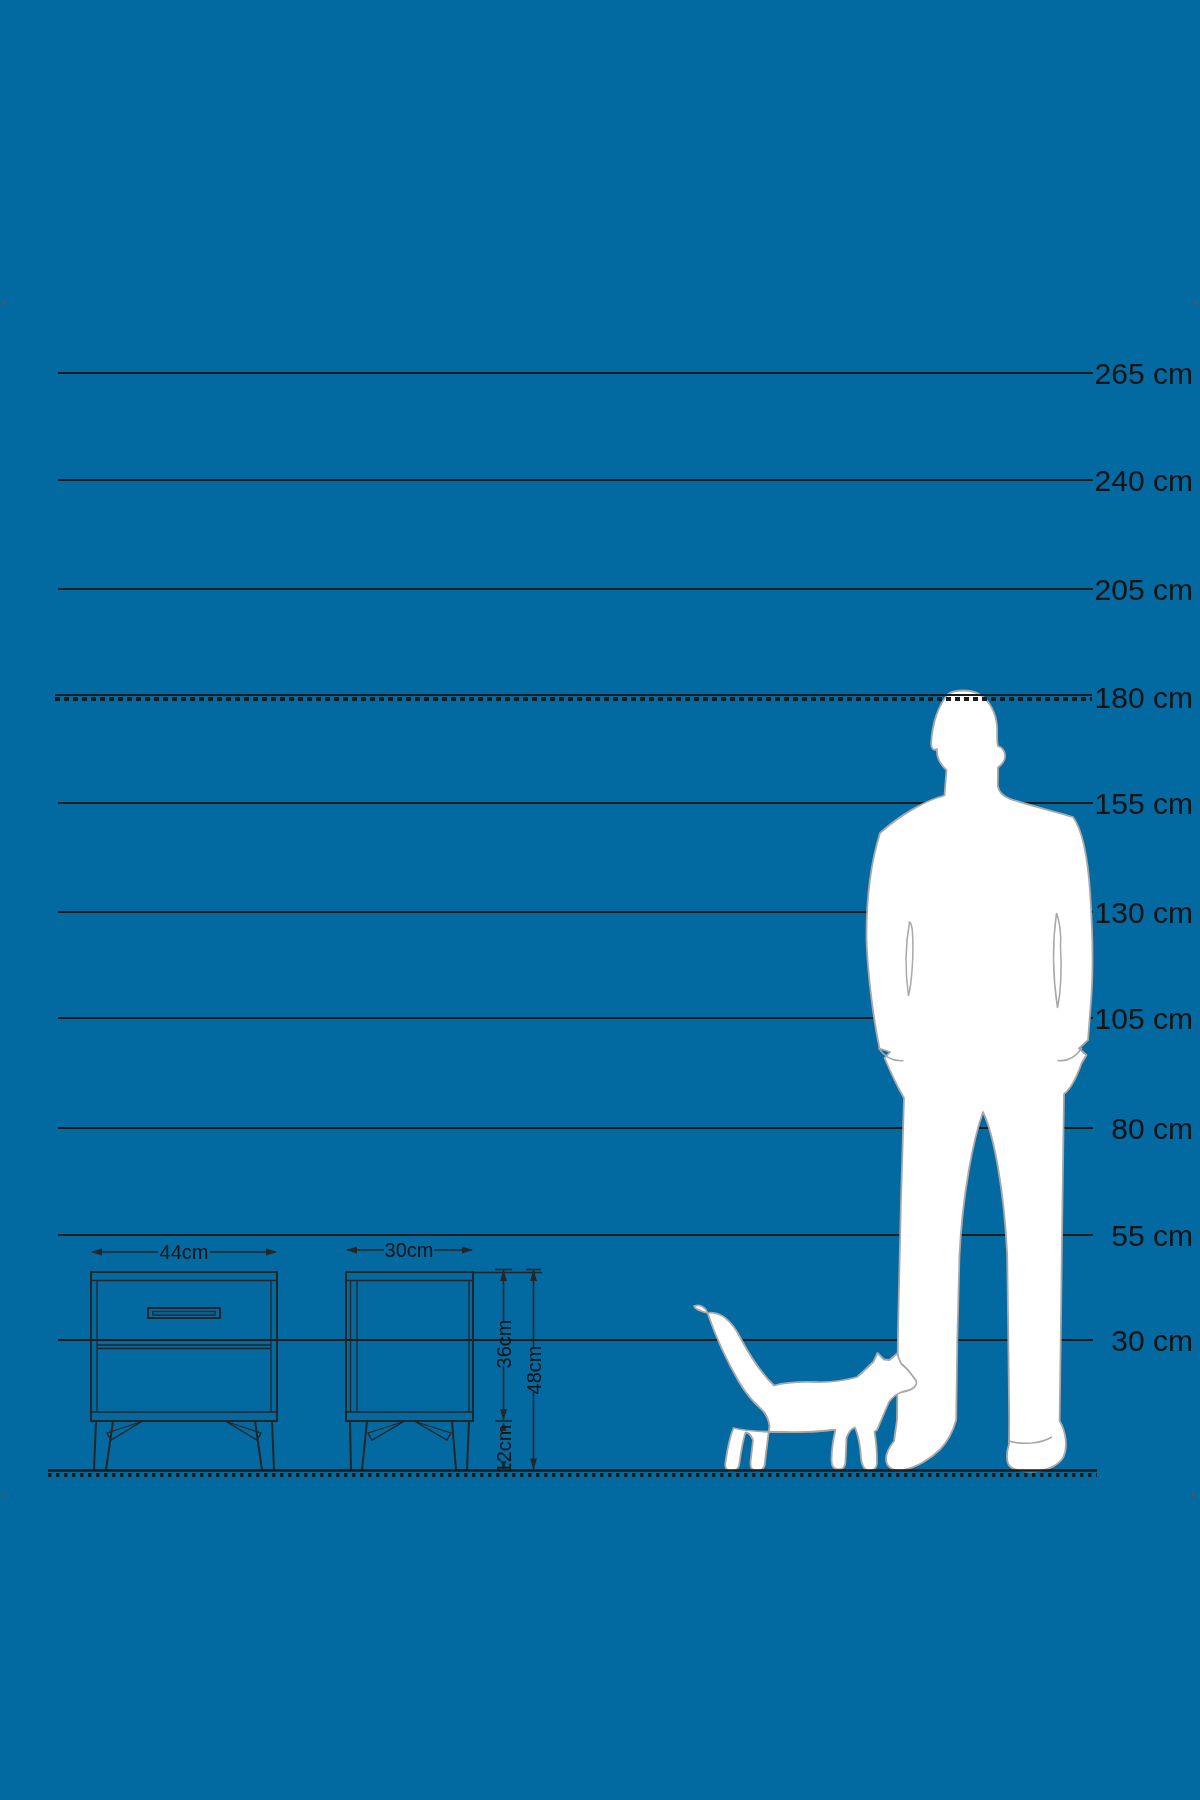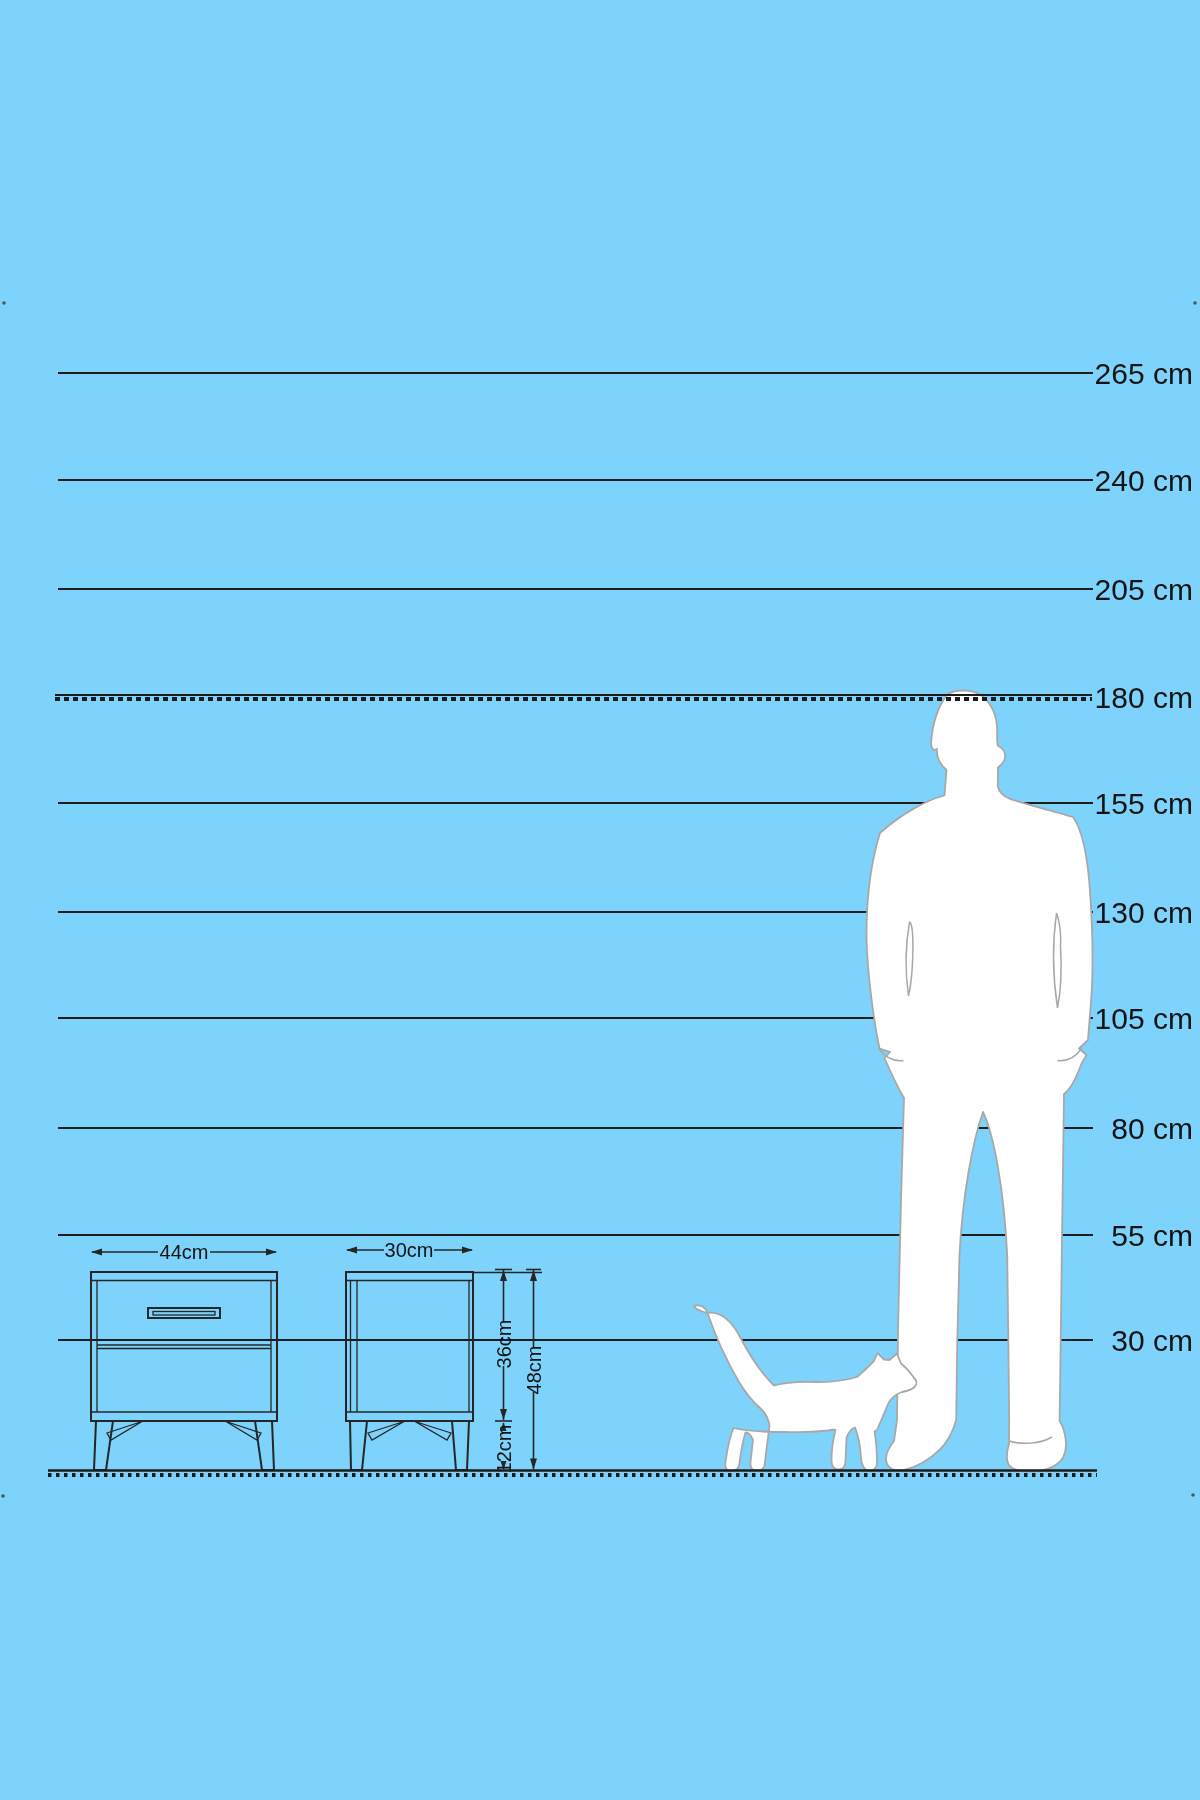--- a/index.html
+++ b/index.html
@@ -1,16 +1,16 @@
 <!DOCTYPE html>
 <html style="--scale-line: #1c1c1c; --furniture-line: #262626; --silhouette-line: #a8a8a8; --label-text: #141414; --background: #ffffff;"><head>
 <meta charset="utf-8">
 <style>
   html,body{margin:0;padding:0;background:#fff;}
-  .stage{width:1200px;height:1800px;position:relative;background:#7dd3fc;overflow:hidden;}
+  .stage{width:1200px;height:1800px;position:relative;background:#0369a1;overflow:hidden;}
   svg{display:block;}
   .sline{stroke:var(--scale-line,#1c1c1c);stroke-width:2.2;}
   .slabel{font-family:"Liberation Sans",sans-serif;font-size:30px;fill:var(--label-text,#141414);}
   .furn{stroke:var(--furniture-line,#262626);fill:none;stroke-width:2;}
   .furn-thin{stroke:var(--furniture-line,#262626);fill:none;stroke-width:1.3;}
   .dim{stroke:var(--furniture-line,#262626);fill:none;stroke-width:1.6;}
   .dim-label{font-family:"Liberation Sans",sans-serif;font-size:20px;fill:var(--label-text,#141414);}
   .arrow{fill:var(--furniture-line,#262626);stroke:none;}
   .sil{fill:#ffffff;stroke:var(--silhouette-line,#a8a8a8);stroke-width:1.8;stroke-linejoin:round;}
   .sil-detail{fill:none;stroke:var(--silhouette-line,#a8a8a8);stroke-width:1.5;}

